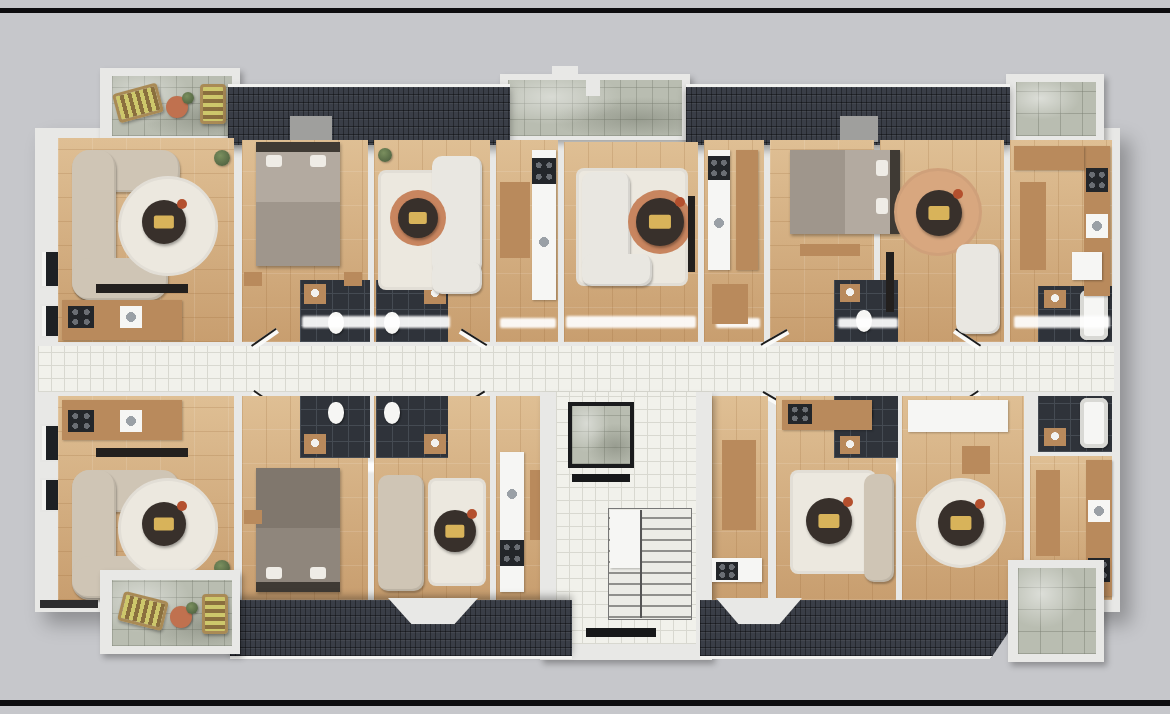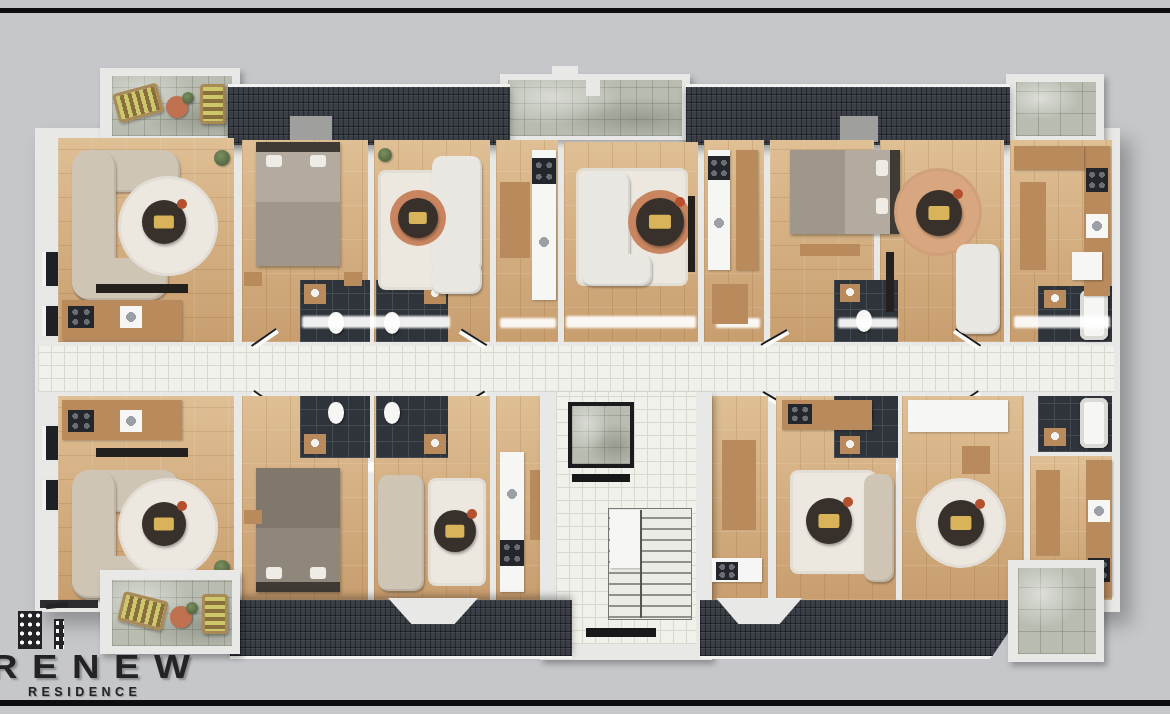--- a/index.html
+++ b/index.html
@@ -346,21 +346,14 @@
   <div class="abs frame" style="left:100px;top:570px;width:140px;height:84px;"></div>
   <div class="abs stone" style="left:112px;top:580px;width:120px;height:66px;"></div>
   <div class="abs lounge" style="left:120px;top:596px;width:46px;height:30px;transform:rotate(14deg);"></div>
   <div class="abs ttable" style="left:170px;top:606px;width:22px;height:22px;"></div>
   <div class="abs plant" style="left:186px;top:602px;width:12px;height:12px;"></div>
   <div class="abs lounge v" style="left:202px;top:594px;width:26px;height:40px;"></div>
 
   <div class="abs frame" style="left:1008px;top:560px;width:96px;height:102px;"></div>
   <div class="abs stone-lg" style="left:1018px;top:568px;width:78px;height:86px;"></div>
 
-  <div class="abs" style="left:0;top:595px;width:280px;height:110px;">
-    <div class="abs bldg" style="left:14px;top:11px;width:32px;height:48px;"></div>
-    <div class="abs bldg" style="left:50px;top:19px;width:18px;height:40px;background-size:7px 8px;"></div>
-    <div class="abs" style="left:46px;top:8px;width:22px;height:5px;background:var(--ink);transform:rotate(-6deg);"></div>
-    <div class="abs brand" style="left:-10px;top:52px;">RENEW</div>
-    <div class="abs tagline" style="left:28px;top:90px;">RESIDENCE</div>
-  </div>
 
 </div>
 
 </body></html>

